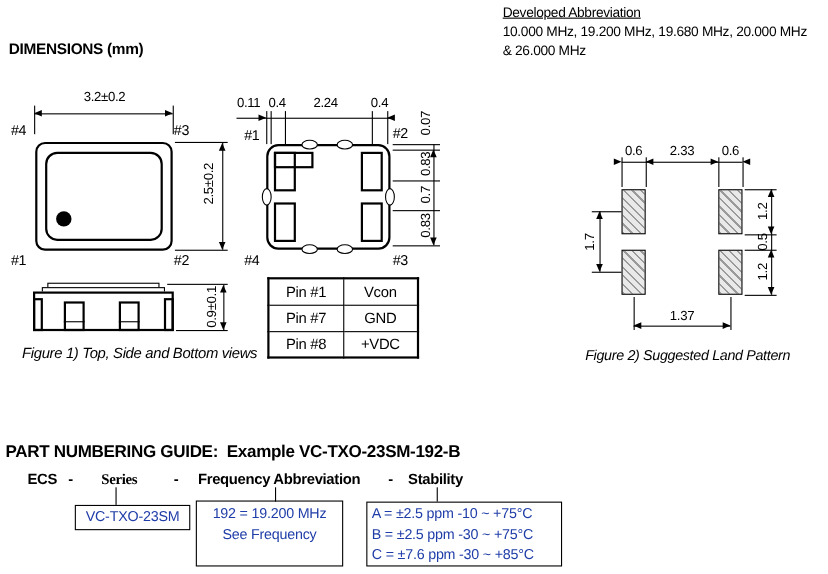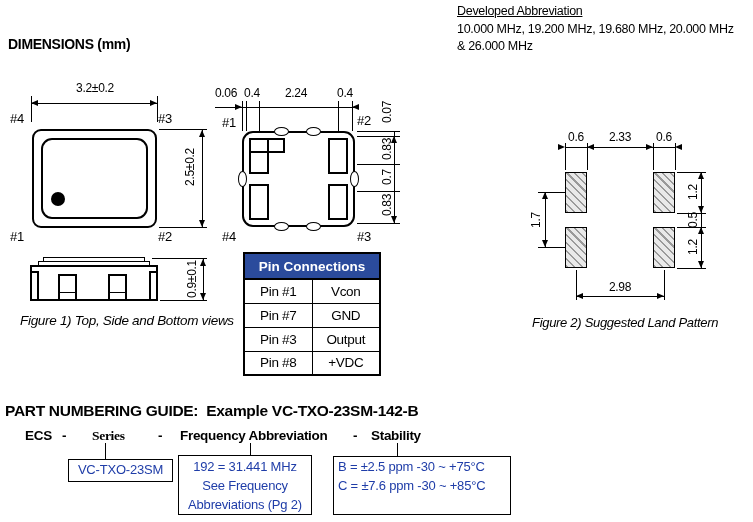--- a/index.html
+++ b/index.html
@@ -71,21 +71,21 @@
 <div class="hl" style="left:108px; top:292px; width:19px;"></div>
 <div class="hl" style="left:152px; top:258px; width:55px;"></div>
 <div class="hl" style="left:160px; top:300px; width:47px;"></div>
 <div class="vl" style="left:203px; top:259px; height:41px;"></div>
 <div class="ar ar-u" style="left:200px; top:259px;"></div>
 <div class="ar ar-d" style="left:200px; top:293px;"></div>
 <div class="dim rot" style="left:157px; top:272px; width:70px;">0.9±0.1</div>
 
 <div class="abs caption" style="left:20px; top:313px;">Figure 1) Top, Side and Bottom  views</div>
 
-<div class="dim" style="left:211px; top:86px; width:30px;">0.06</div>
+<div class="dim" style="left:211px; top:86px; width:30px;">0.11</div>
 <div class="dim" style="left:237px; top:86px; width:30px;">0.4</div>
 <div class="dim" style="left:278px; top:86px; width:36px;">2.24</div>
 <div class="dim" style="left:330px; top:86px; width:30px;">0.4</div>
 <div class="hl" style="left:215px; top:107px; width:140px;"></div>
 <div class="ar ar-r" style="left:235px; top:104px;"></div>
 <div class="ar ar-l" style="left:352px; top:104px;"></div>
 <div class="vl" style="left:242px; top:101px; height:30px;"></div>
 <div class="vl" style="left:246px; top:101px; height:30px;"></div>
 <div class="vl" style="left:259px; top:101px; height:30px;"></div>
 <div class="vl" style="left:338px; top:101px; height:30px;"></div>
@@ -118,34 +118,27 @@
 <div class="vl" style="left:394px; top:131px; height:92px;"></div>
 <div class="ar ar-u" style="left:391px; top:136px;"></div>
 <div class="ar ar-d" style="left:391px; top:216px;"></div>
 <div class="dim rot" style="left:357px; top:105px; width:60px;">0.07</div>
 <div class="dim rot" style="left:357px; top:142px; width:60px;">0.83</div>
 <div class="dim rot" style="left:357px; top:170px; width:60px;">0.7</div>
 <div class="dim rot" style="left:357px; top:198px; width:60px;">0.83</div>
 
 <table class="pins">
   <tbody>
-      <tr>
-        <th colspan="2">Pin Connections</th>
-      </tr>
   <tr>
     <td>Pin #1</td>
     <td>Vcon</td>
       </tr>
   <tr>
     <td>Pin #7</td>
     <td>GND</td>
-      </tr>
-  <tr>
-    <td>Pin #3</td>
-    <td>Output</td>
       </tr>
   <tr>
     <td>Pin #8</td>
     <td>+VDC</td>
       </tr>
 </tbody>
   </table>
 
 <div class="dim" style="left:561px; top:130px; width:30px;">0.6</div>
 <div class="dim" style="left:600px; top:130px; width:40px;">2.33</div>
@@ -183,44 +176,44 @@
 <div class="ar ar-d" style="left:698px; top:261px;"></div>
 <div class="dim rot" style="left:663px; top:185px; width:60px;">1.2</div>
 <div class="dim rot" style="left:663px; top:213px; width:60px;">0.5</div>
 <div class="dim rot" style="left:663px; top:240px; width:60px;">1.2</div>
 
 <div class="vl" style="left:576px; top:270px; height:30px;"></div>
 <div class="vl" style="left:664px; top:270px; height:30px;"></div>
 <div class="hl" style="left:576px; top:296px; width:88px;"></div>
 <div class="ar ar-l" style="left:576px; top:293px;"></div>
 <div class="ar ar-r" style="left:657px; top:293px;"></div>
-<div class="dim" style="left:600px; top:280px; width:40px;">2.98</div>
+<div class="dim" style="left:600px; top:280px; width:40px;">1.37</div>
 
 <div class="abs caption" style="left:532px; top:315px; font-size:13px;">Figure 2) Suggested Land Pattern</div>
 
-<div class="abs" style="left:5px; top:402px; font-weight:bold; font-size:15.5px; letter-spacing:-0.3px; white-space:pre;">PART NUMBERING GUIDE:  Example VC-TXO-23SM-142-B</div>
+<div class="abs" style="left:5px; top:402px; font-weight:bold; font-size:15.5px; letter-spacing:-0.3px; white-space:pre;">PART NUMBERING GUIDE:  Example VC-TXO-23SM-192-B</div>
 
 <div class="glabel" style="left:25px; top:428px;text-align:right;">ECS</div>
 <div class="glabel" style="left:62px; top:428px;">-</div>
 <div class="glabel" style="left:92px; top:428px;font-family:Liberation Serif, serif;">Series</div>
 <div class="glabel" style="left:158px; top:428px;">-</div>
 <div class="glabel" style="left:180px; top:428px;">Frequency Abbreviation</div>
 <div class="glabel" style="left:353px; top:428px;">-</div>
 <div class="glabel" style="left:371px; top:428px;">Stability</div>
 
 <div class="vl" style="left:105px; top:443px; height:16px;"></div>
 <div class="vl" style="left:250px; top:443px; height:13px;"></div>
 <div class="vl" style="left:397px; top:443px; height:13px;"></div>
 
 <div class="guide-box" style="left:68px; top:459px; width:105px; height:23px; text-align:center; line-height:20px;">
   <span>VC-TXO-23SM</span>
 </div>
 
 <div class="guide-box" style="left:178px; top:455px; width:134px; height:60px; text-align:center; line-height:19px; padding-top:1px;">
-  <div>192 = 31.441 MHz</div>
+  <div>192 = 19.200 MHz</div>
   <div>See Frequency</div>
-  <div>Abbreviations (Pg 2)</div>
 </div>
 
 <div class="guide-box" style="left:333px; top:456px; width:178px; height:59px; line-height:18.5px; padding:1px 0 0 4px; white-space:nowrap;">
+  <div>A = ±2.5 ppm -10 ~ +75°C</div>
   <div>B = ±2.5 ppm -30 ~ +75°C</div>
   <div>C = ±7.6 ppm -30 ~ +85°C</div>
 </div>
 
 </body></html>

